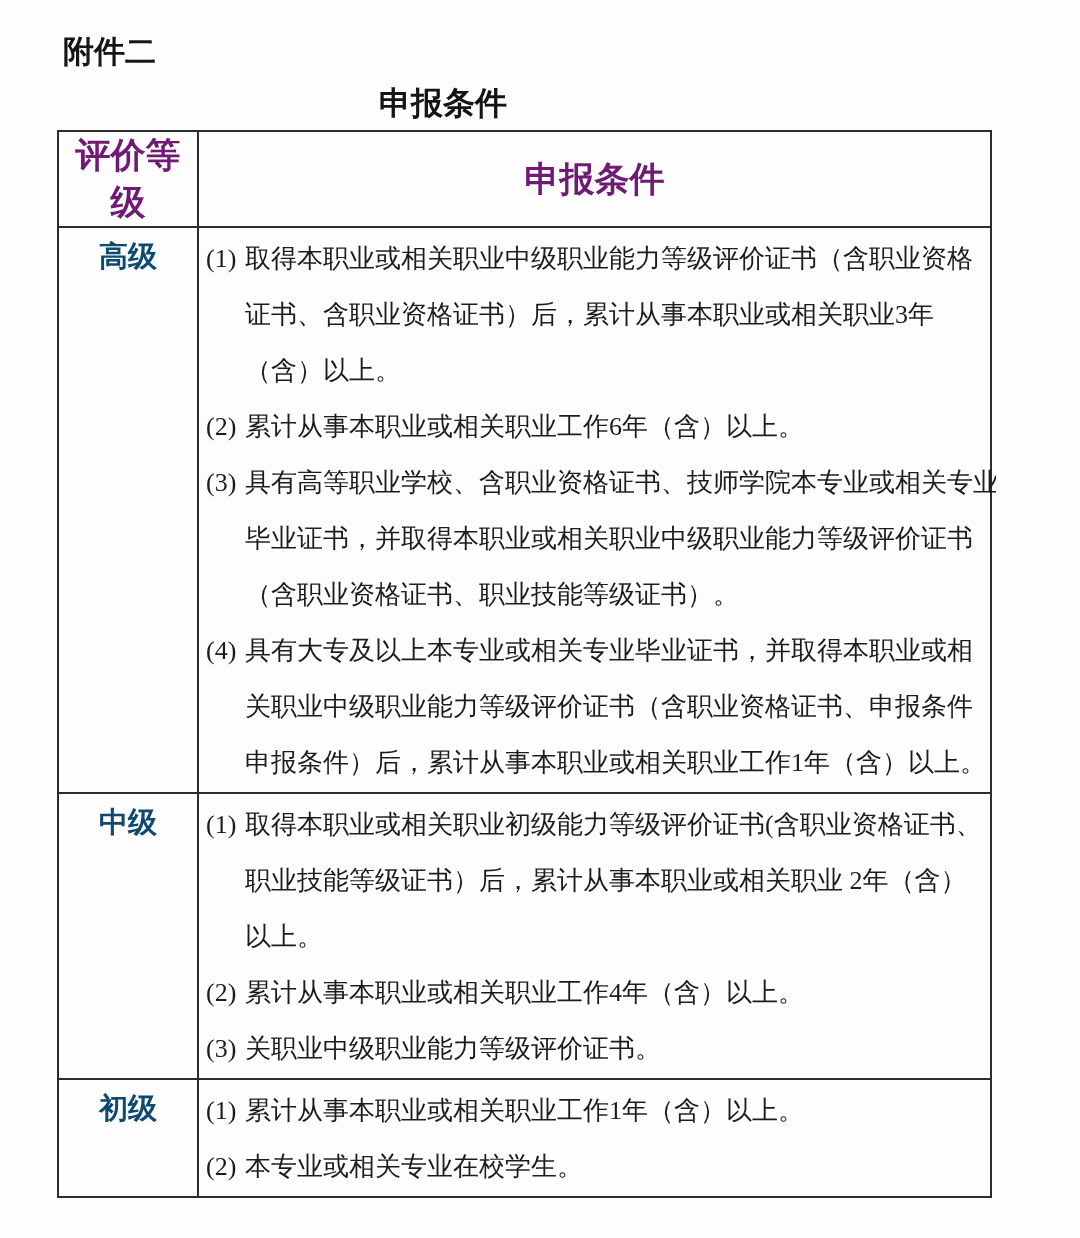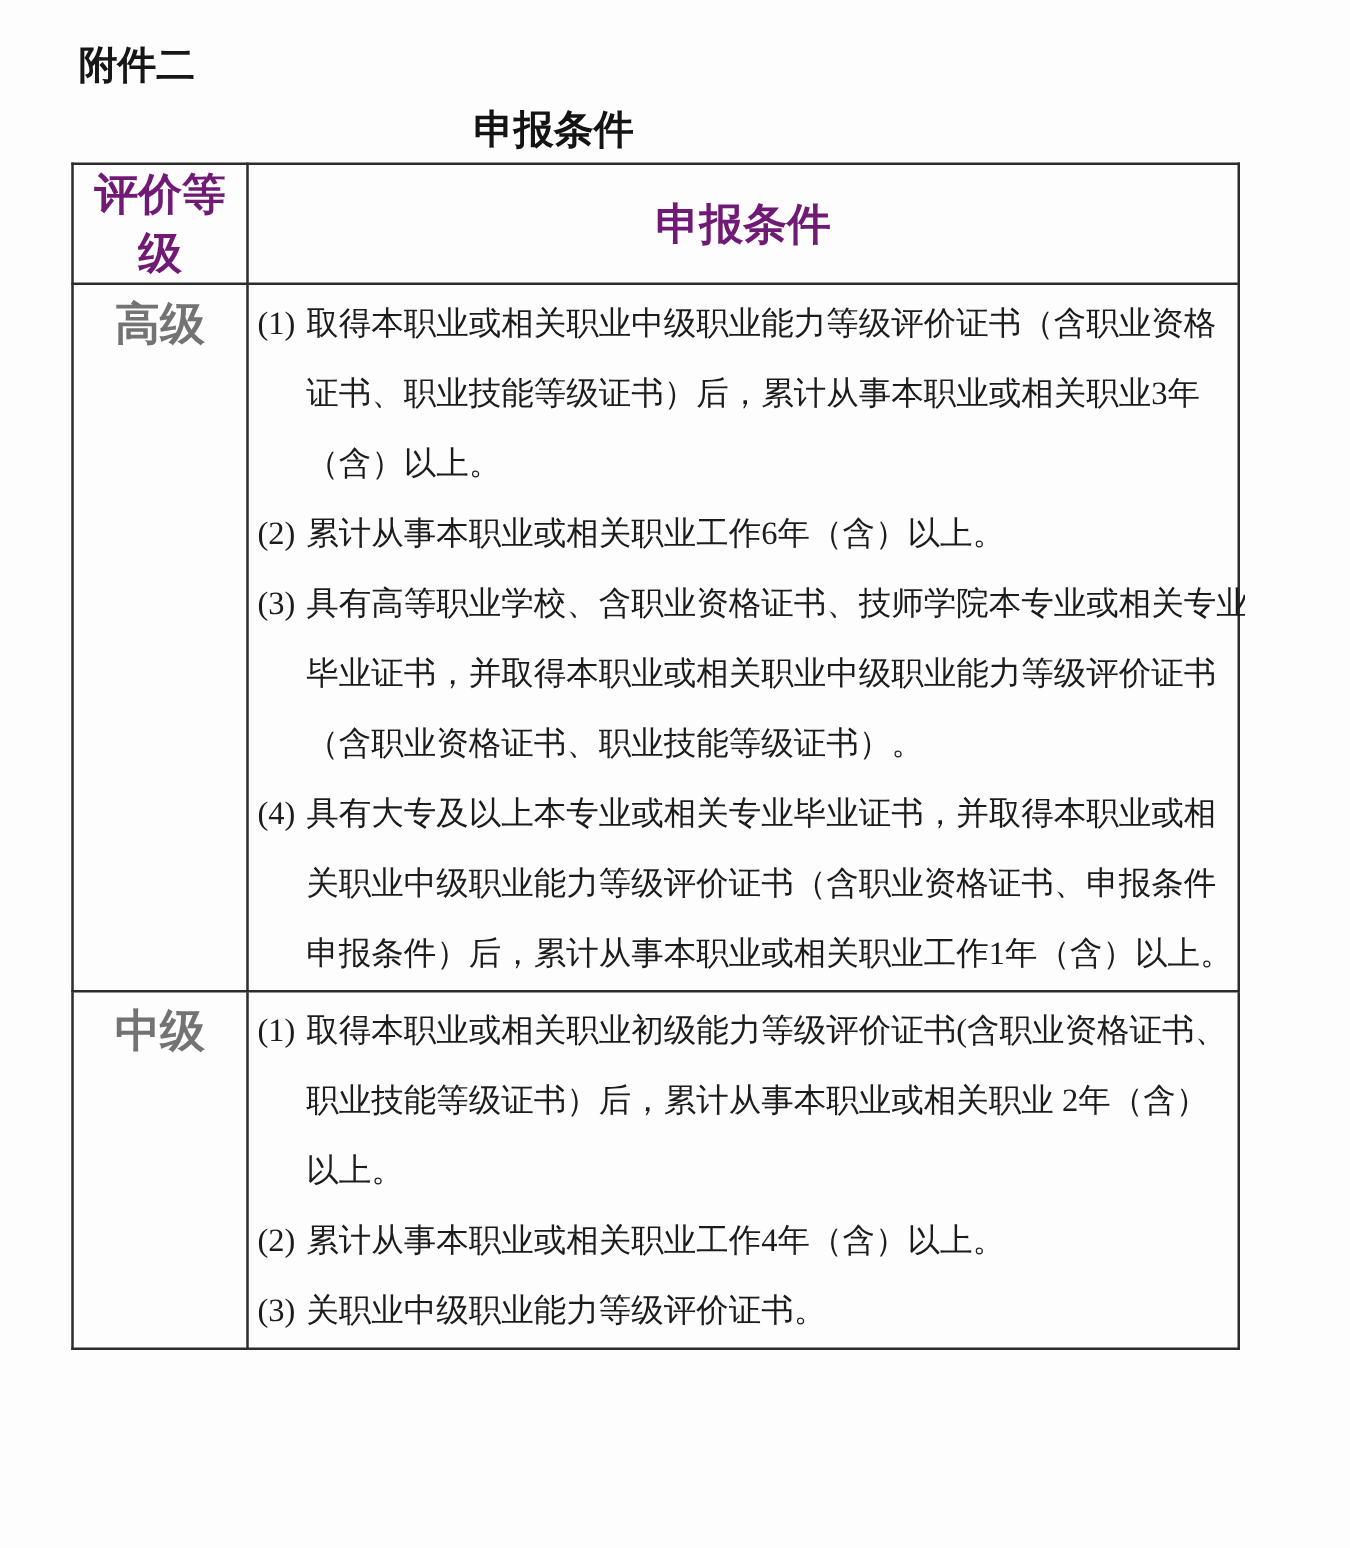--- a/index.html
+++ b/index.html
@@ -59,25 +59,25 @@
     font-size: 35px;
     text-align: center;
     vertical-align: middle;
     color: #701a75;
   }
   td.level-cell {
     text-align: center;
     padding-top: 3px;
   }
   .level-label {
-    font-family: Liberation Sans, sans-serif;
+    font-family: Liberation Mono, monospace;
     font-weight: 600;
-    font-size: 36px;
+    font-size: 29px;
     line-height: 56px;
-    color: #737373;
+    color: #0c4a6e;
   }
   td.cond-cell {
     padding: 3px 0 1px 0;
   }
   .item {
     position: relative;
     padding-left: 46px;
     font-family: "Liberation Serif", "DejaVu Serif", serif;
     font-size: 26px;
     color: #1c1c1c;
@@ -127,21 +127,21 @@
     </tr>
 
     <tr>
       <td class="level-cell">
         <div class="level-label">高级</div>
       </td>
       <td class="cond-cell">
         <div class="item">
           <span class="num">(1)</span>
           <div class="line">取得本职业或相关职业中级职业能力等级评价证书（含职业资格</div>
-          <div class="line">证书、职业技能等级证书）后，累计从事本职业或相关职业3年</div>
+          <div class="line">证书、含职业资格证书）后，累计从事本职业或相关职业3年</div>
           <div class="line">（含）以上。</div>
         </div>
         <div class="item">
           <span class="num">(2)</span>
           <div class="line">累计从事本职业或相关职业工作6年（含）以上。</div>
         </div>
         <div class="item">
           <span class="num">(3)</span>
           <div class="line">具有高等职业学校、含职业资格证书、技师学院本专业或相关专业</div>
           <div class="line">毕业证书，并取得本职业或相关职业中级职业能力等级评价证书</div>
@@ -171,17 +171,32 @@
           <span class="num">(2)</span>
           <div class="line">累计从事本职业或相关职业工作4年（含）以上。</div>
         </div>
         <div class="item">
           <span class="num">(3)</span>
           <div class="line">关职业中级职业能力等级评价证书。</div>
         </div>
       </td>
     </tr>
 
+    <tr>
+      <td class="level-cell">
+        <div class="level-label">初级</div>
+      </td>
+      <td class="cond-cell">
+        <div class="item">
+          <span class="num">(1)</span>
+          <div class="line">累计从事本职业或相关职业工作1年（含）以上。</div>
+        </div>
+        <div class="item">
+          <span class="num">(2)</span>
+          <div class="line">本专业或相关专业在校学生。</div>
+        </div>
+      </td>
+    </tr>
   </tbody>
     </table>
 
 
 </div>
 
 </body></html>

